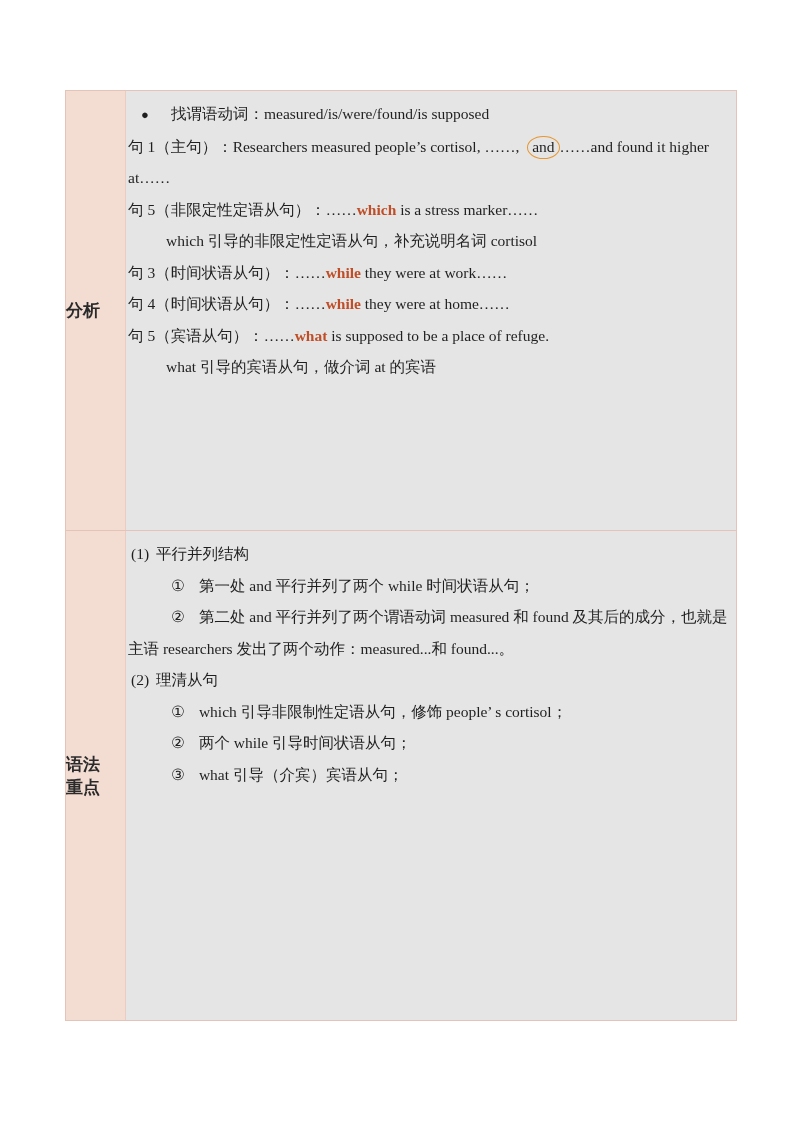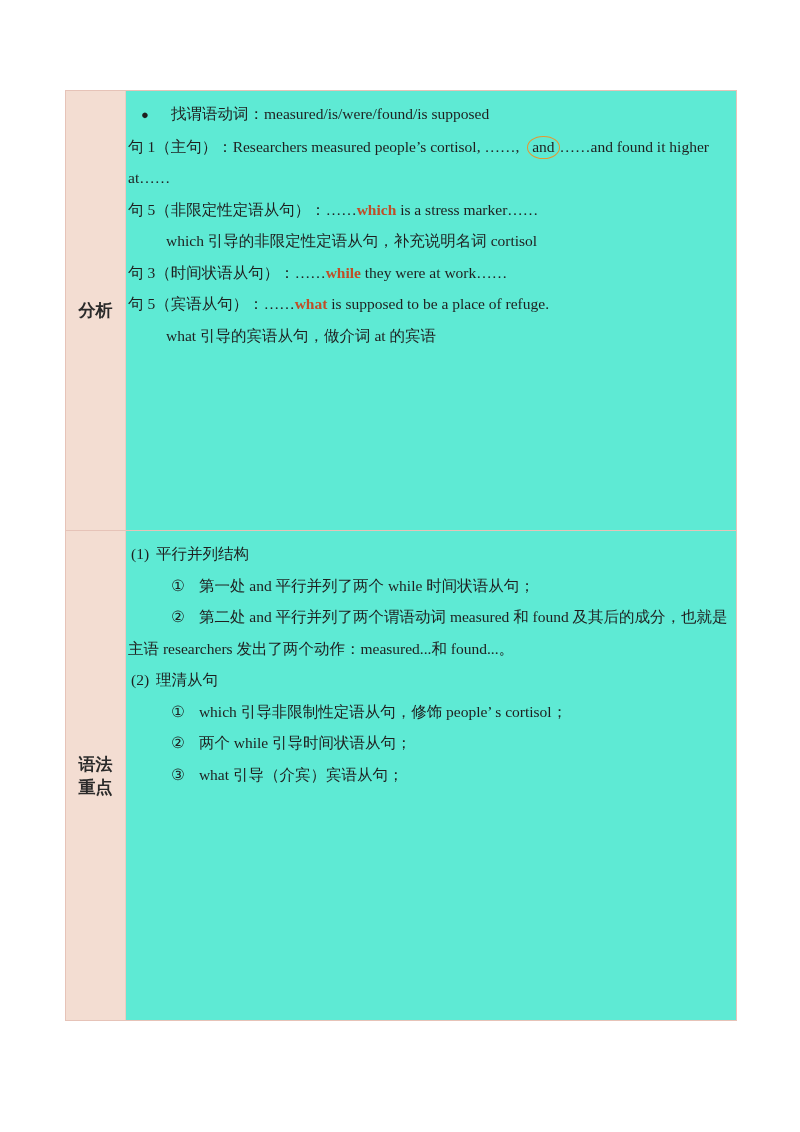--- a/index.html
+++ b/index.html
@@ -14,26 +14,26 @@
     border: 1px solid #e6c3b8;
   }
   .row { display: flex; }
   .row-1 { height: 439px; }
   .row-2 { height: 490px; border-top: 1px solid #e6c3b8; }
   .label-cell {
     width: 60px; flex: 0 0 60px;
     background: #f3ddd2;
     border-right: 1px solid #ecccc0;
     display: flex; flex-direction: column;
-    align-items: center; justify-content: center;
+    align-items: flex-start; justify-content: center;
     font-weight: 700; font-size: 17px; color: #2a2a2a;
     line-height: 23px; text-align: center;
   }
   .content-cell {
-    flex: 1 1 auto; background: #5eead4;
+    flex: 1 1 auto; background: #e5e5e5;
     padding: 7px 4px 0 2px;
     font-size: 15.5px;
   }
   .content-cell p { line-height: 31.5px; margin: 0; }
   .bullet-line .bullet {
     display: inline-block; width: 43px; padding-left: 13px;
     font-size: 13px; vertical-align: baseline;
   }
   .note { padding-left: 38px; }
   .kw { color: #bf4e28; font-weight: 700; text-align: right; }
@@ -58,20 +58,21 @@
   <div class="row row-1">
     <div class="label-cell">
       <span>分析</span>
     </div>
     <div class="content-cell">
       <p class="bullet-line"><span class="bullet">●</span><span>找谓语动词：measured/is/were/found/is supposed</span></p>
       <p><span>句 1（主句）：Researchers measured people’s cortisol, ……, </span><span class="circled">and</span><span>……and found it higher at……</span></p>
       <p><span>句 5（非限定性定语从句）：……</span><span class="kw">which</span><span> is a stress marker……</span></p>
       <p class="note">which 引导的非限定性定语从句，补充说明名词 cortisol</p>
       <p><span>句 3（时间状语从句）：……</span><span class="kw">while</span><span> they were at work……</span></p>
+      <p><span>句 4（时间状语从句）：……</span><span class="kw">while</span><span> they were at home……</span></p>
       <p><span>句 5（宾语从句）：……</span><span class="kw">what</span><span> is supposed to be a place of refuge.</span></p>
       <p class="note">what 引导的宾语从句，做介词 at 的宾语</p>
     </div>
   </div>
 
   <div class="row row-2">
     <div class="label-cell">
       <span>语法</span>
       <span>重点</span>
     </div>

